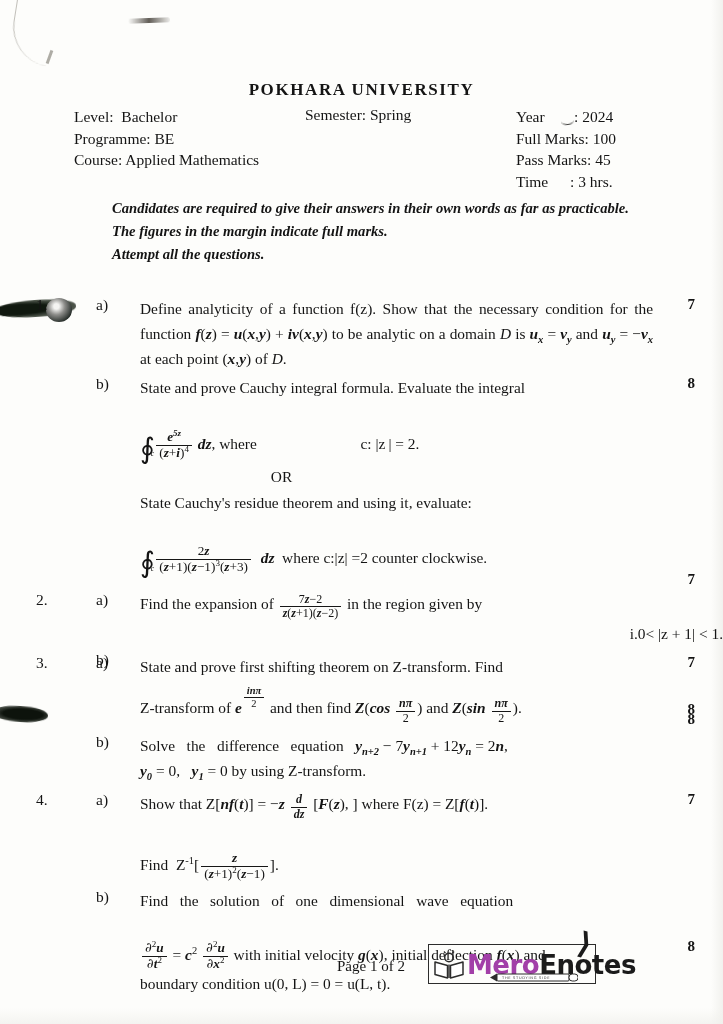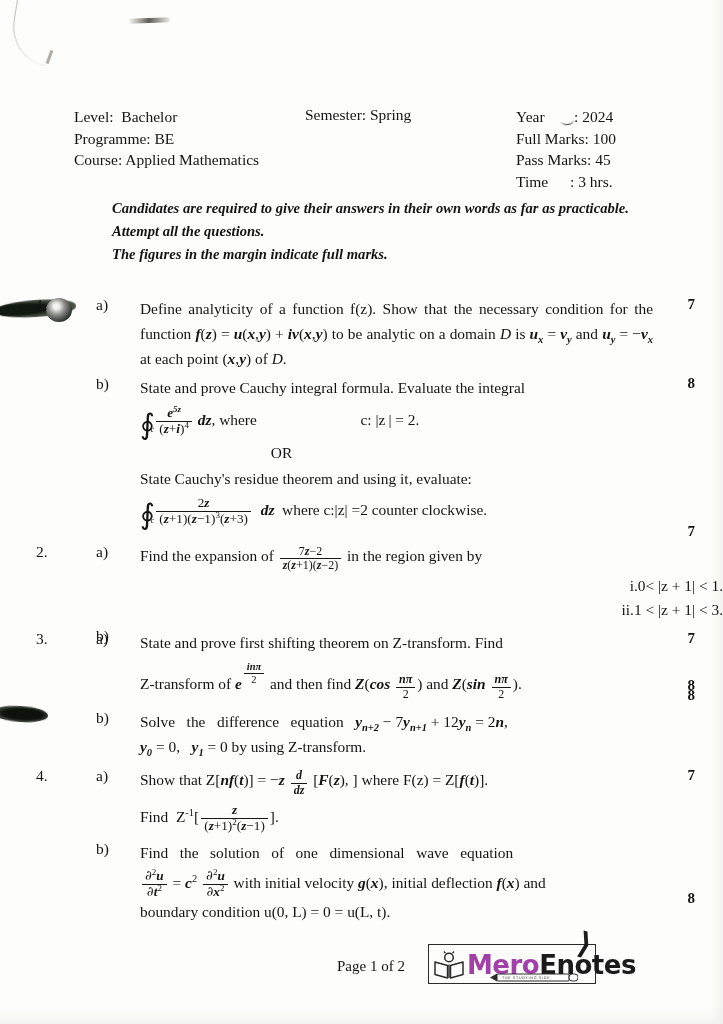--- a/index.html
+++ b/index.html
@@ -137,21 +137,21 @@
   .mb { font-style: italic; font-weight: bold; }
   .frac {
     display: inline-block;
     vertical-align: -0.55em;
     text-align: center;
     line-height: 1.12;
     margin: 0 2px;
   }
   .frac .num { display: block; font-size: 0.78em; padding: 0 3px; }
   .frac .den { display: block; font-size: 0.78em; border-top: 1.1px solid #161616; padding: 0 3px; }
-  .fracbig { vertical-align: -0.5em; }
+  .fracbig { vertical-align: -0.5em; margin-top: 24px; }
   .fracbig .num, .fracbig .den { font-size: 0.86em; }
   sup { font-size: 0.68em; vertical-align: super; line-height: 0; }
   sub { font-size: 0.68em; vertical-align: sub; line-height: 0; }
   .oint {
     font-size: 1.85em;
     vertical-align: -0.32em;
     font-family: "DejaVu Serif", serif;
     line-height: 0.6;
   }
   .ointsub { font-size: 0.5em; vertical-align: -0.95em; font-style: italic; margin-left: -4px; }
@@ -213,41 +213,42 @@
 
   <div class="artifact" id="scan-smudge-top"></div>
   <div class="artifact" id="scan-curve-top"></div>
   <div class="artifact" id="scan-tick-top"></div>
   <div class="artifact" id="scan-blob-q1"></div>
   <div class="artifact" id="scan-blob-q1b"></div>
   <div class="artifact" id="scan-blob-q3"></div>
   <div class="artifact" id="scan-edge-right"></div>
   <div class="artifact" id="scan-edge-bottom"></div>
 
+  <div id="university-title">POKHARA UNIVERSITY</div>
 
   <div id="header-block">
     <div class="hdr-left">
       <div class="hdr-row"><span>Level:</span>  <span>Bachelor</span></div>
       <div class="hdr-row"><span>Programme:</span> <span>BE</span></div>
       <div class="hdr-row"><span>Course:</span> <span>Applied Mathematics</span></div>
     </div>
     <div class="hdr-mid">Semester: Spring</div>
     <div class="hdr-right">
       <div class="hdr-row"><span class="hdr-label-pad">Year</span><span style="display:inline-block;width:18px"></span><span>: 2024</span></div>
       <div class="hdr-row"><span>Full Marks:</span> <span>100</span></div>
       <div class="hdr-row"><span>Pass Marks:</span> <span>45</span></div>
       <div class="hdr-row"><span class="hdr-label-pad">Time</span><span style="display:inline-block;width:14px"></span><span>: 3 hrs.</span></div>
     </div>
   </div>
   <div class="artifact" id="year-scribble"></div>
 
   <div id="instructions">
     <p>Candidates are required to give their answers in their own words as far as practicable.</p>
+    <p>The figures in the margin indicate full marks.</p>
     <p>Attempt all the questions.</p>
-    <p>The figures in the margin indicate full marks.</p>
   </div>
 
   <div id="questions">
 
     <div class="qrow" style="margin-top:0px">
       <span class="qnum">1.</span>
       <span class="qlet">a)</span>
       <span class="marks" style="top:0px">7</span>
       <div class="qbody">Define analyticity of a function f(z). Show that the necessary condition for the function <span class="mb">f</span>(<span class="mb">z</span>) = <span class="mb">u</span>(<span class="mb">x</span>,<span class="mb">y</span>) + <span class="mb">iv</span>(<span class="mb">x</span>,<span class="mb">y</span>) to be analytic on a domain <span class="mi">D</span> is <span class="mb">u<sub>x</sub></span> = <span class="mb">v<sub>y</sub></span> and <span class="mb">u<sub>y</sub></span> = −<span class="mb">v<sub>x</sub></span> at each point (<span class="mb">x</span>,<span class="mb">y</span>) of <span class="mi">D</span>.</div>
     </div>
@@ -266,21 +267,20 @@
       </div>
     </div>
 
     <div class="qrow" style="margin-top:10px">
       <span class="qnum">2.</span>
       <span class="qlet">a)</span>
       <span class="marks" style="top:-20px">7</span>
       <div class="qbody nojust">Find the expansion of <span class="frac"><span class="num">7<span class="mb">z</span>−2</span><span class="den"><span class="mb">z</span>(<span class="mb">z</span>+1)(<span class="mb">z</span>−2)</span></span> in the region given by</div>
       <ul class="sublist">
         <li><span class="sub-rn">i.</span><span>0&lt; |z + 1| &lt; 1.</span></li>
-        <li><span class="sub-rn">ii.</span><span>1 &lt; |z + 1| &lt; 3.</span></li>
       </ul>
     </div>
 
     <div class="qrow" style="margin-top:5px">
       <span class="qlet">b)</span>
       <span class="marks" style="top:50px">8</span>
     </div>
 
     <div class="qrow" style="margin-top:8px">
       <span class="qnum">3.</span>

